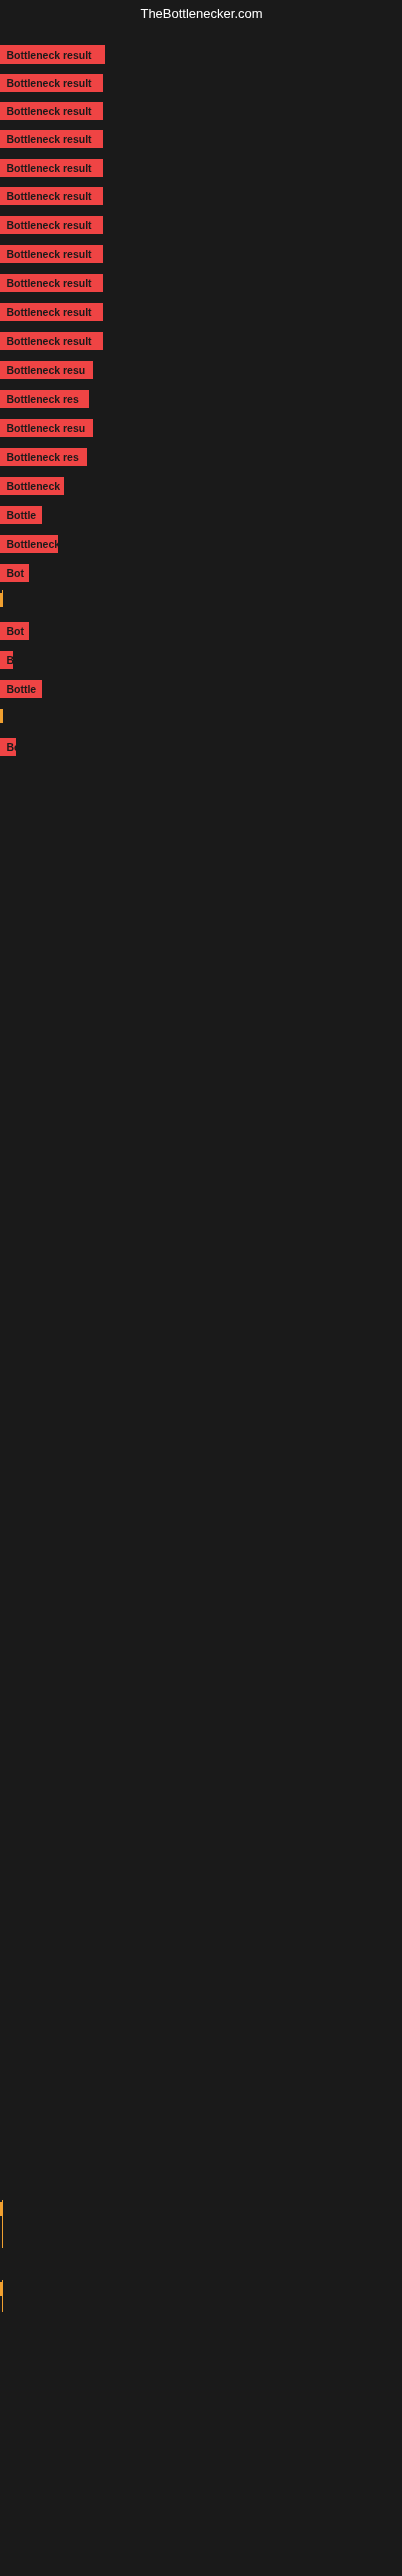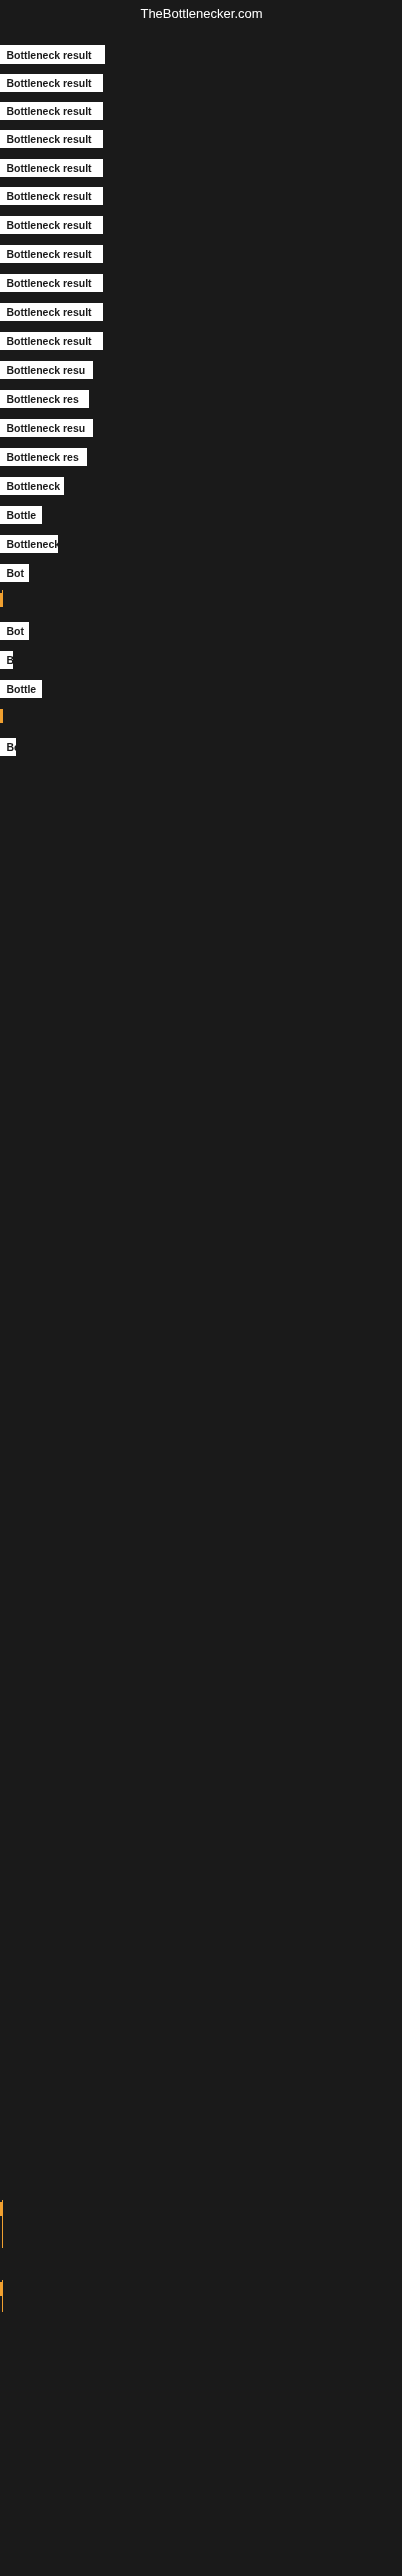--- a/index.html
+++ b/index.html
@@ -16,21 +16,21 @@
     }
     .site-title {
       text-align: center;
       color: #ffffff;
       font-size: 13px;
       padding: 6.4px 0;
       font-weight: normal;
     }
     .bottleneck-label {
       display: inline-block;
-      background-color: #ffffff;
+      background-color: #ef4444;
       color: #1a1a1a;
       font-size: 10.5px;
       font-weight: bold;
       padding: 3.2px 6.4px;
       white-space: nowrap;
       overflow: hidden;
     }
     .result-row {
       position: absolute;
       left: 0;

